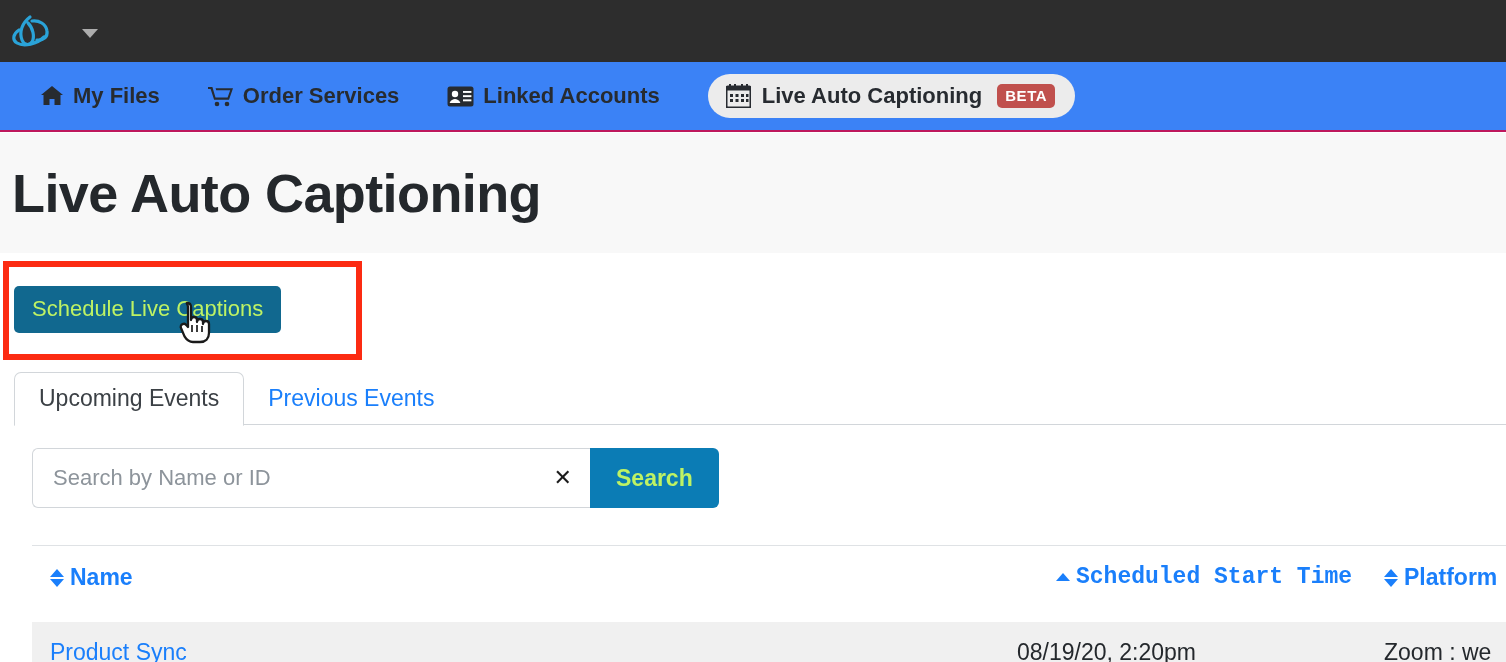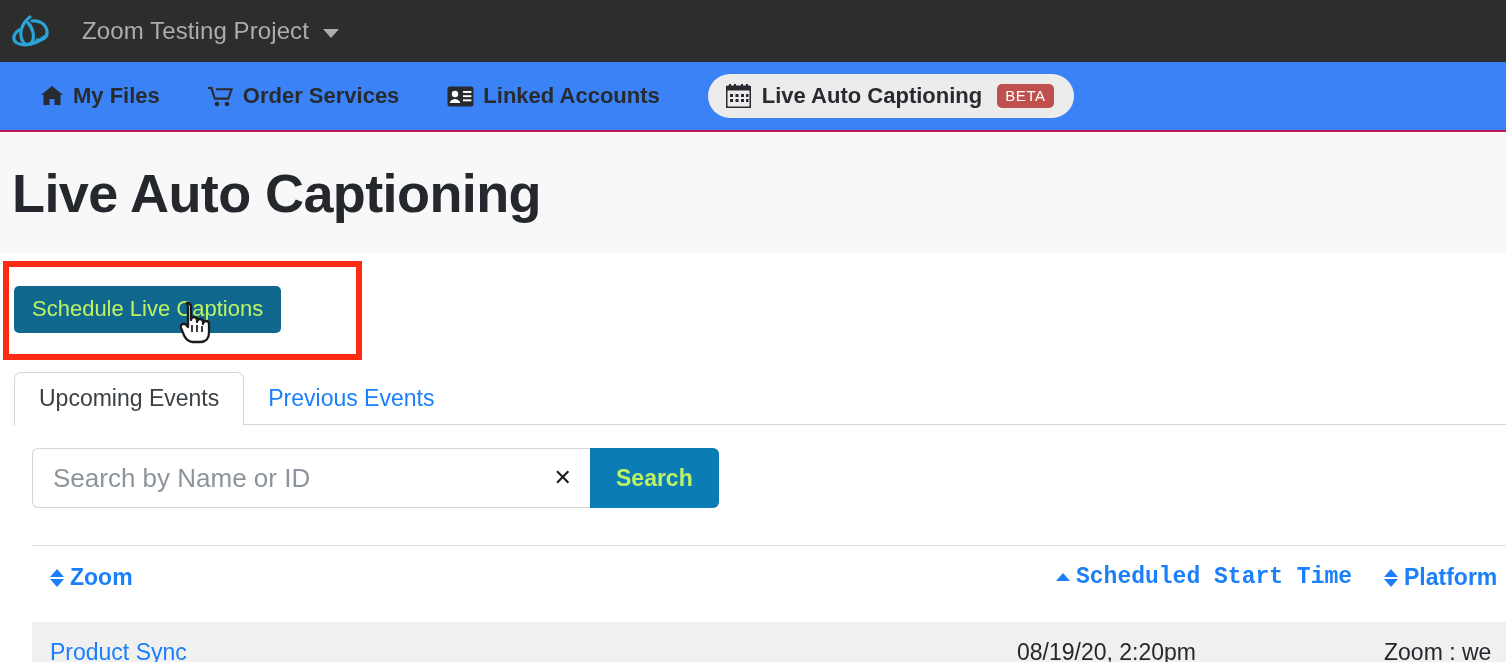--- a/index.html
+++ b/index.html
@@ -56,21 +56,21 @@
   .nav-item.pill {
     background: #ececec;
     border-radius: 26px;
     padding: 9px 20px 9px 18px;
     gap: 11px;
   }
   .nav-icon { display: inline-flex; align-items: center; justify-content: center; }
   .nav-icon svg { display: block; }
   #beta-badge {
     background: #c0504d; color: #ffffff;
-    font-size: 15px; font-weight: normal; letter-spacing: .6px;
+    font-size: 15px; font-weight: bold; letter-spacing: .6px;
     padding: 3px 8px 4px; border-radius: 5px;
     margin-left: 4px;
   }
 
   
   #title-band {
     position: absolute; left: 0; top: 133px; width: 1506px; height: 120px;
     background: #f8f8f8;
     display: flex; align-items: center;
   }
@@ -147,21 +147,21 @@
     position: relative;
     width: 558px;
     border: 1px solid #d2d6da;
     border-right: none;
     border-radius: 6px 0 0 6px;
     background: #ffffff;
     display: flex; align-items: center;
   }
   #search-input {
     border: none; outline: none; background: transparent;
-    font-family: inherit; font-size: 26px; color: #3b4045;
+    font-family: inherit; font-size: 22px; color: #3b4045;
     padding: 0 44px 0 20px; width: 100%; height: 100%;
   }
   #search-input::placeholder { color: #8d949b; }
   #search-clear {
     position: absolute; right: 14px; top: 50%;
     transform: translateY(-50%);
     font-size: 22px; color: #1c1c1c;
     background: none; border: none; cursor: pointer;
     font-family: inherit; line-height: 1; padding: 2px 4px;
   }
@@ -222,21 +222,20 @@
   <div id="brand-logo">
     <svg width="46" height="42" viewBox="0 0 46 42" aria-hidden="true">
       <g fill="none" stroke="#2aa3d8" stroke-width="3.2" stroke-linecap="round">
         <path d="M22 7 C14 13 11 22 14 30 C16 35 21 36 24 32 C27 27 25 18 20 13"></path>
         <path d="M11 20 C5 24 4 30 9 33 C16 37 29 34 36 27"></path>
         <path d="M24 11 C31 10 38 14 39 21 C40 27 35 31 29 30"></path>
       </g>
     </svg>
   </div>
   <div id="project-switcher">
-    <span id="project-name">Zoom Testing Project</span>
     <span class="caret-down"></span>
   </div>
 </div>
 
 <nav id="mainnav">
 
   <a class="nav-item">
     <span class="nav-icon">
       <svg width="24" height="22" viewBox="0 0 24 22">
           <path fill="#272b30" d="M12 1 L23 10 L20.5 10 L20.5 20 L14.5 20 L14.5 14 L9.5 14 L9.5 20 L3.5 20 L3.5 10 L1 10 Z"></path>
@@ -327,21 +326,21 @@
 
   <div id="events-table">
     <div id="table-top-rule"></div>
 
     <div id="thead">
       <div class="th" id="th-name">
         <span class="sort-icon">
           <span class="arr-up"></span>
             <span class="arr-dn"></span>
         </span>
-        <span>Zoom</span>
+        <span>Name</span>
       </div>
 
       <div class="th" id="th-time">
         <span class="sort-icon asc-only">
           <span class="arr-up"></span>
         </span>
         <span>Scheduled Start Time</span>
       </div>
 
       <div class="th" id="th-platform">

